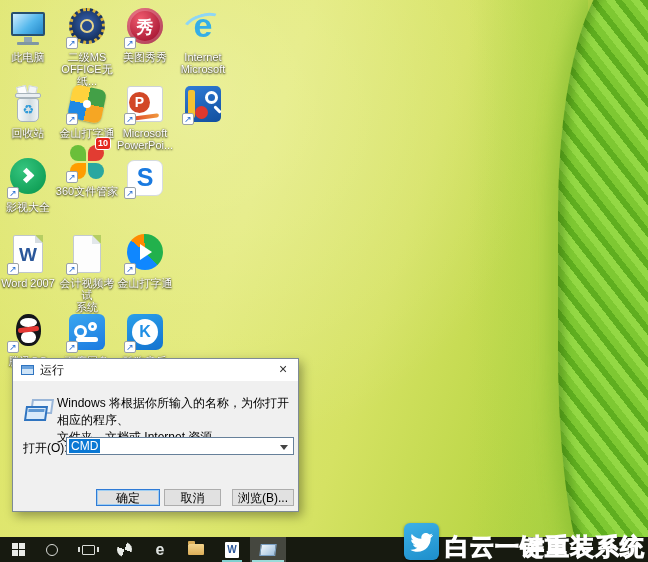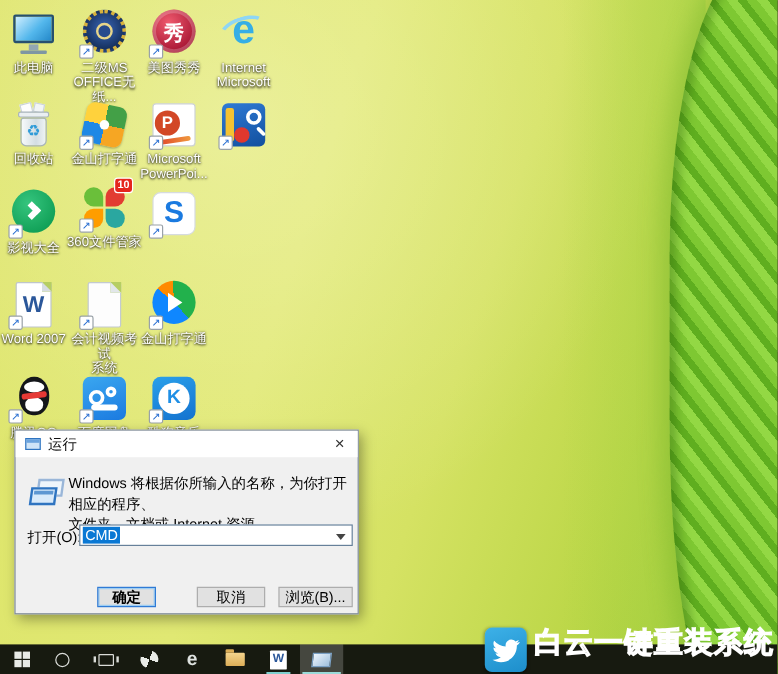--- a/index.html
+++ b/index.html
@@ -122,21 +122,21 @@
   .run-ico .w2{position:absolute;left:0;bottom:0;width:22px;height:15px;border:2px solid #2f74c0;background:#d9eafa;transform:skewX(-8deg);}
   .run-ico .w2::after{content:"";position:absolute;left:1px;top:1px;right:1px;height:3px;background:#5e97d2;}
   .dlg-desc{position:absolute;left:44px;top:36px;width:236px;line-height:17px;color:#000;}
   .dlg-desc span{display:block;}
   .open-label{position:absolute;left:10px;top:81px;color:#000;}
   .combo{position:absolute;left:53px;top:78px;width:228px;height:18px;background:#fff;border:1px solid #66809a;display:flex;align-items:center;}
   .combo .chip{margin-left:2px;padding:0 2px;background:#0a78d4;color:#fff;font-size:12px;line-height:14px;}
   .combo .arr{position:absolute;right:5px;top:7px;width:0;height:0;border-left:4px solid transparent;border-right:4px solid transparent;border-top:5px solid #444;}
   .btn{position:absolute;top:130px;height:17px;background:#e1e1e1;border:1px solid #adadad;
     font-size:12px;line-height:14px;text-align:center;color:#000;padding:0;}
-  .btn-ok{left:68px;width:49px;border-color:#2f7bd6;box-shadow:inset 0 0 0 1px #9ecdf2;font-weight:bold;}
+  .btn-ok{left:83px;width:64px;border-color:#2f7bd6;box-shadow:inset 0 0 0 1px #9ecdf2;}
   .btn-cancel{left:151px;width:57px;}
   .btn-browse{left:219px;width:62px;}
 
   
   .taskbar{position:absolute;left:0;bottom:0;width:100%;height:25px;background:#171a10;z-index:30;display:flex;align-items:center;}
   .tb-btn{position:relative;width:36px;height:25px;display:flex;align-items:center;justify-content:center;}
   .tb-btn.first{width:32px;margin-left:2px;}
   .tb-start{display:grid;grid-template-columns:6px 6px;grid-template-rows:6px 6px;gap:1px;}
   .tb-start i{background:#e9ebe7;display:block;}
   .tb-ring{width:12px;height:12px;border:1.5px solid #dadcd8;border-radius:50%;}
@@ -149,21 +149,21 @@
   .tb-folder{position:relative;width:16px;height:11px;background:linear-gradient(#f4d48d,#dcae58);border-radius:1px;}
   .tb-folder::before{content:"";position:absolute;left:0;top:-3px;width:7px;height:3px;background:#dcae58;border-radius:1px 1px 0 0;}
   .tb-word{position:relative;width:14px;height:16px;background:#fff;border-radius:1px;
     font-size:10px;font-weight:bold;color:#2b579a;text-align:center;line-height:16px;}
   .tb-btn.running::after{content:"";position:absolute;left:8px;right:8px;bottom:0;height:2px;background:#7fd0cf;}
   .tb-btn.active{background:rgba(255,255,255,.20);}
   .tb-btn.active::after{content:"";position:absolute;left:2px;right:2px;bottom:0;height:2px;background:#9adbd9;}
   .tb-win{width:16px;height:12px;background:linear-gradient(135deg,#eef5fc,#9fc0dd);border:1px solid #7aa0c4;transform:skewX(-7deg);}
 
   
-  .watermark{position:absolute;right:3px;bottom:2px;display:flex;align-items:flex-start;z-index:50;}
+  .watermark{position:absolute;right:3px;bottom:2px;display:flex;align-items:flex-end;z-index:50;}
   .wm-bird{width:35px;height:37px;border-radius:6px;background:linear-gradient(160deg,#3db1e8,#1d8ecb);
     display:flex;align-items:center;justify-content:center;box-shadow:0 1px 3px rgba(0,0,0,.4);}
   .wm-text{margin-left:6px;text-align:left;}
   .wm-title{font-size:24px;font-weight:bold;letter-spacing:1px;color:rgba(255,255,255,.12);
     -webkit-text-stroke:1px #fff;line-height:26px;white-space:nowrap;}
   .wm-url{font-size:9px;font-weight:bold;letter-spacing:2.4px;color:#fff;line-height:11px;white-space:nowrap;}
 </style>
 </head>
 <body>
 
@@ -269,21 +269,21 @@
     <div class="art i-play">
       <div class="disc"></div>
       <div class="chev"></div>
       <span class="sc">↗</span>
     </div>
     <div class="lbl">
         <span>影视大全</span>
       </div>
   </div>
 
-  <div class="cell" style="left:59px;top:153px">
+  <div class="cell" style="left:59px;top:142px">
     <div class="art i-petals">
       <div class="p1"></div>
       <div class="p2"></div>
       <div class="p3"></div>
       <div class="p4"></div>
       <span class="badge10">10</span>
       <span class="sc">↗</span>
     </div>
     <div class="lbl">
         <span>360文件管家</span>

